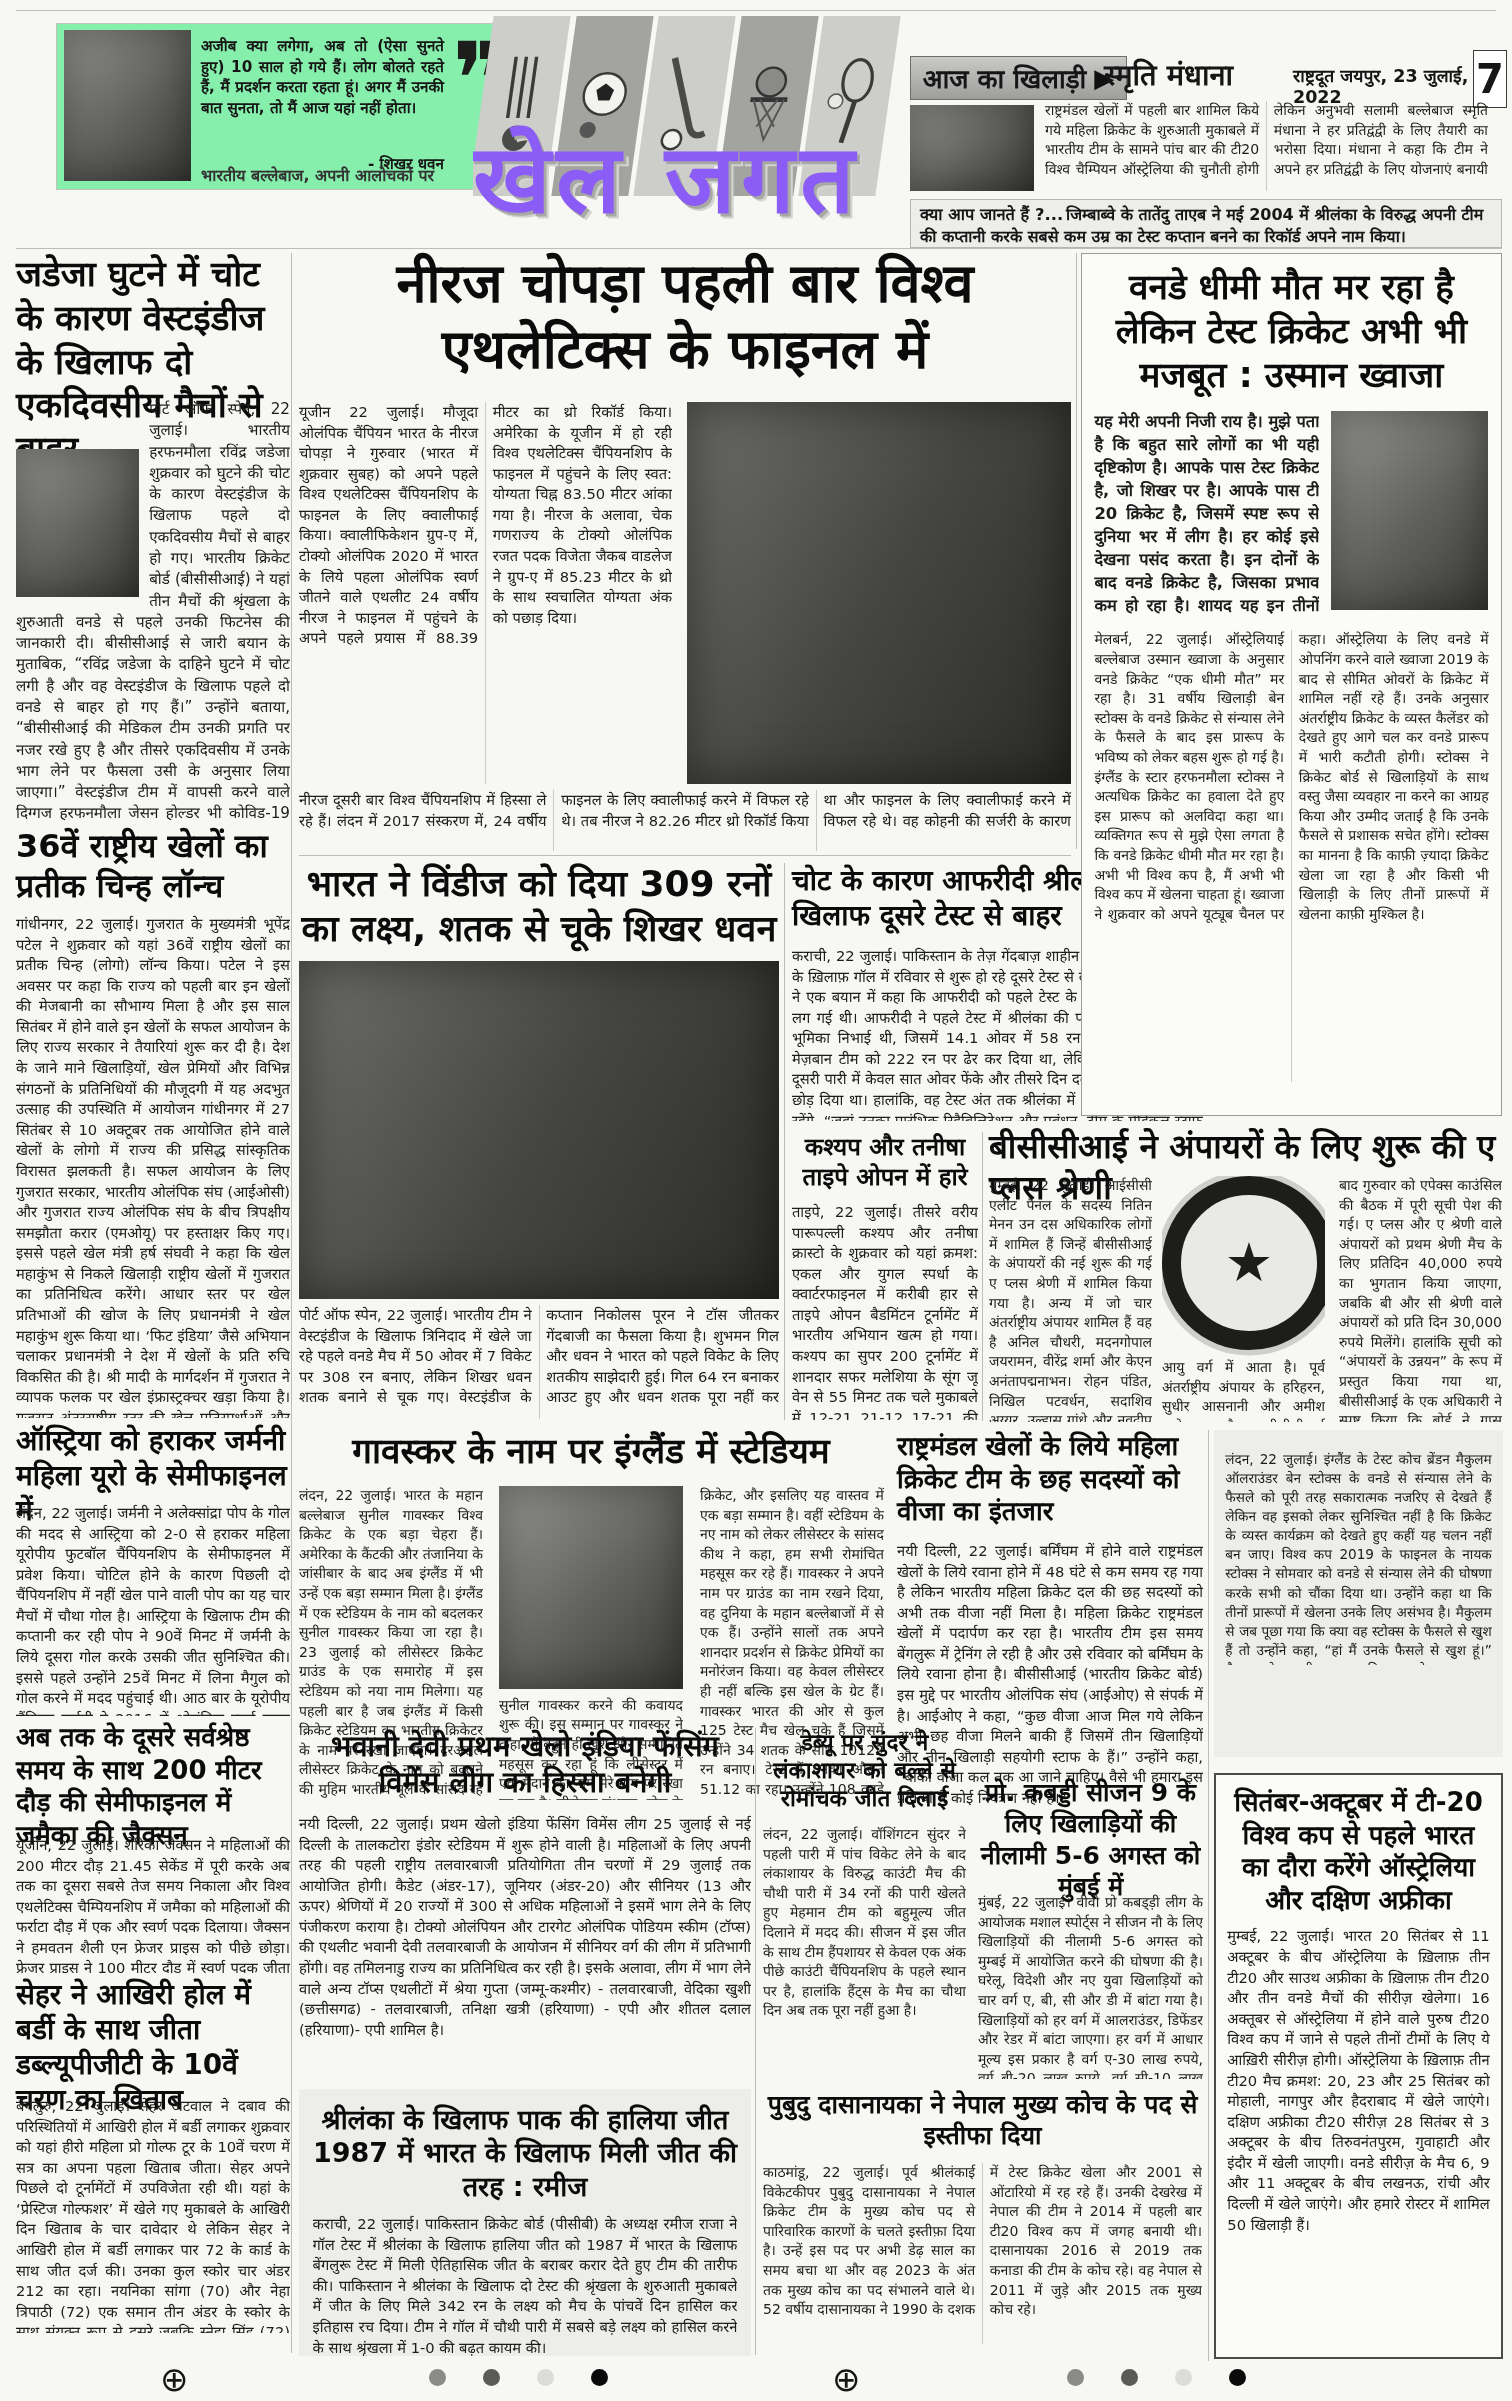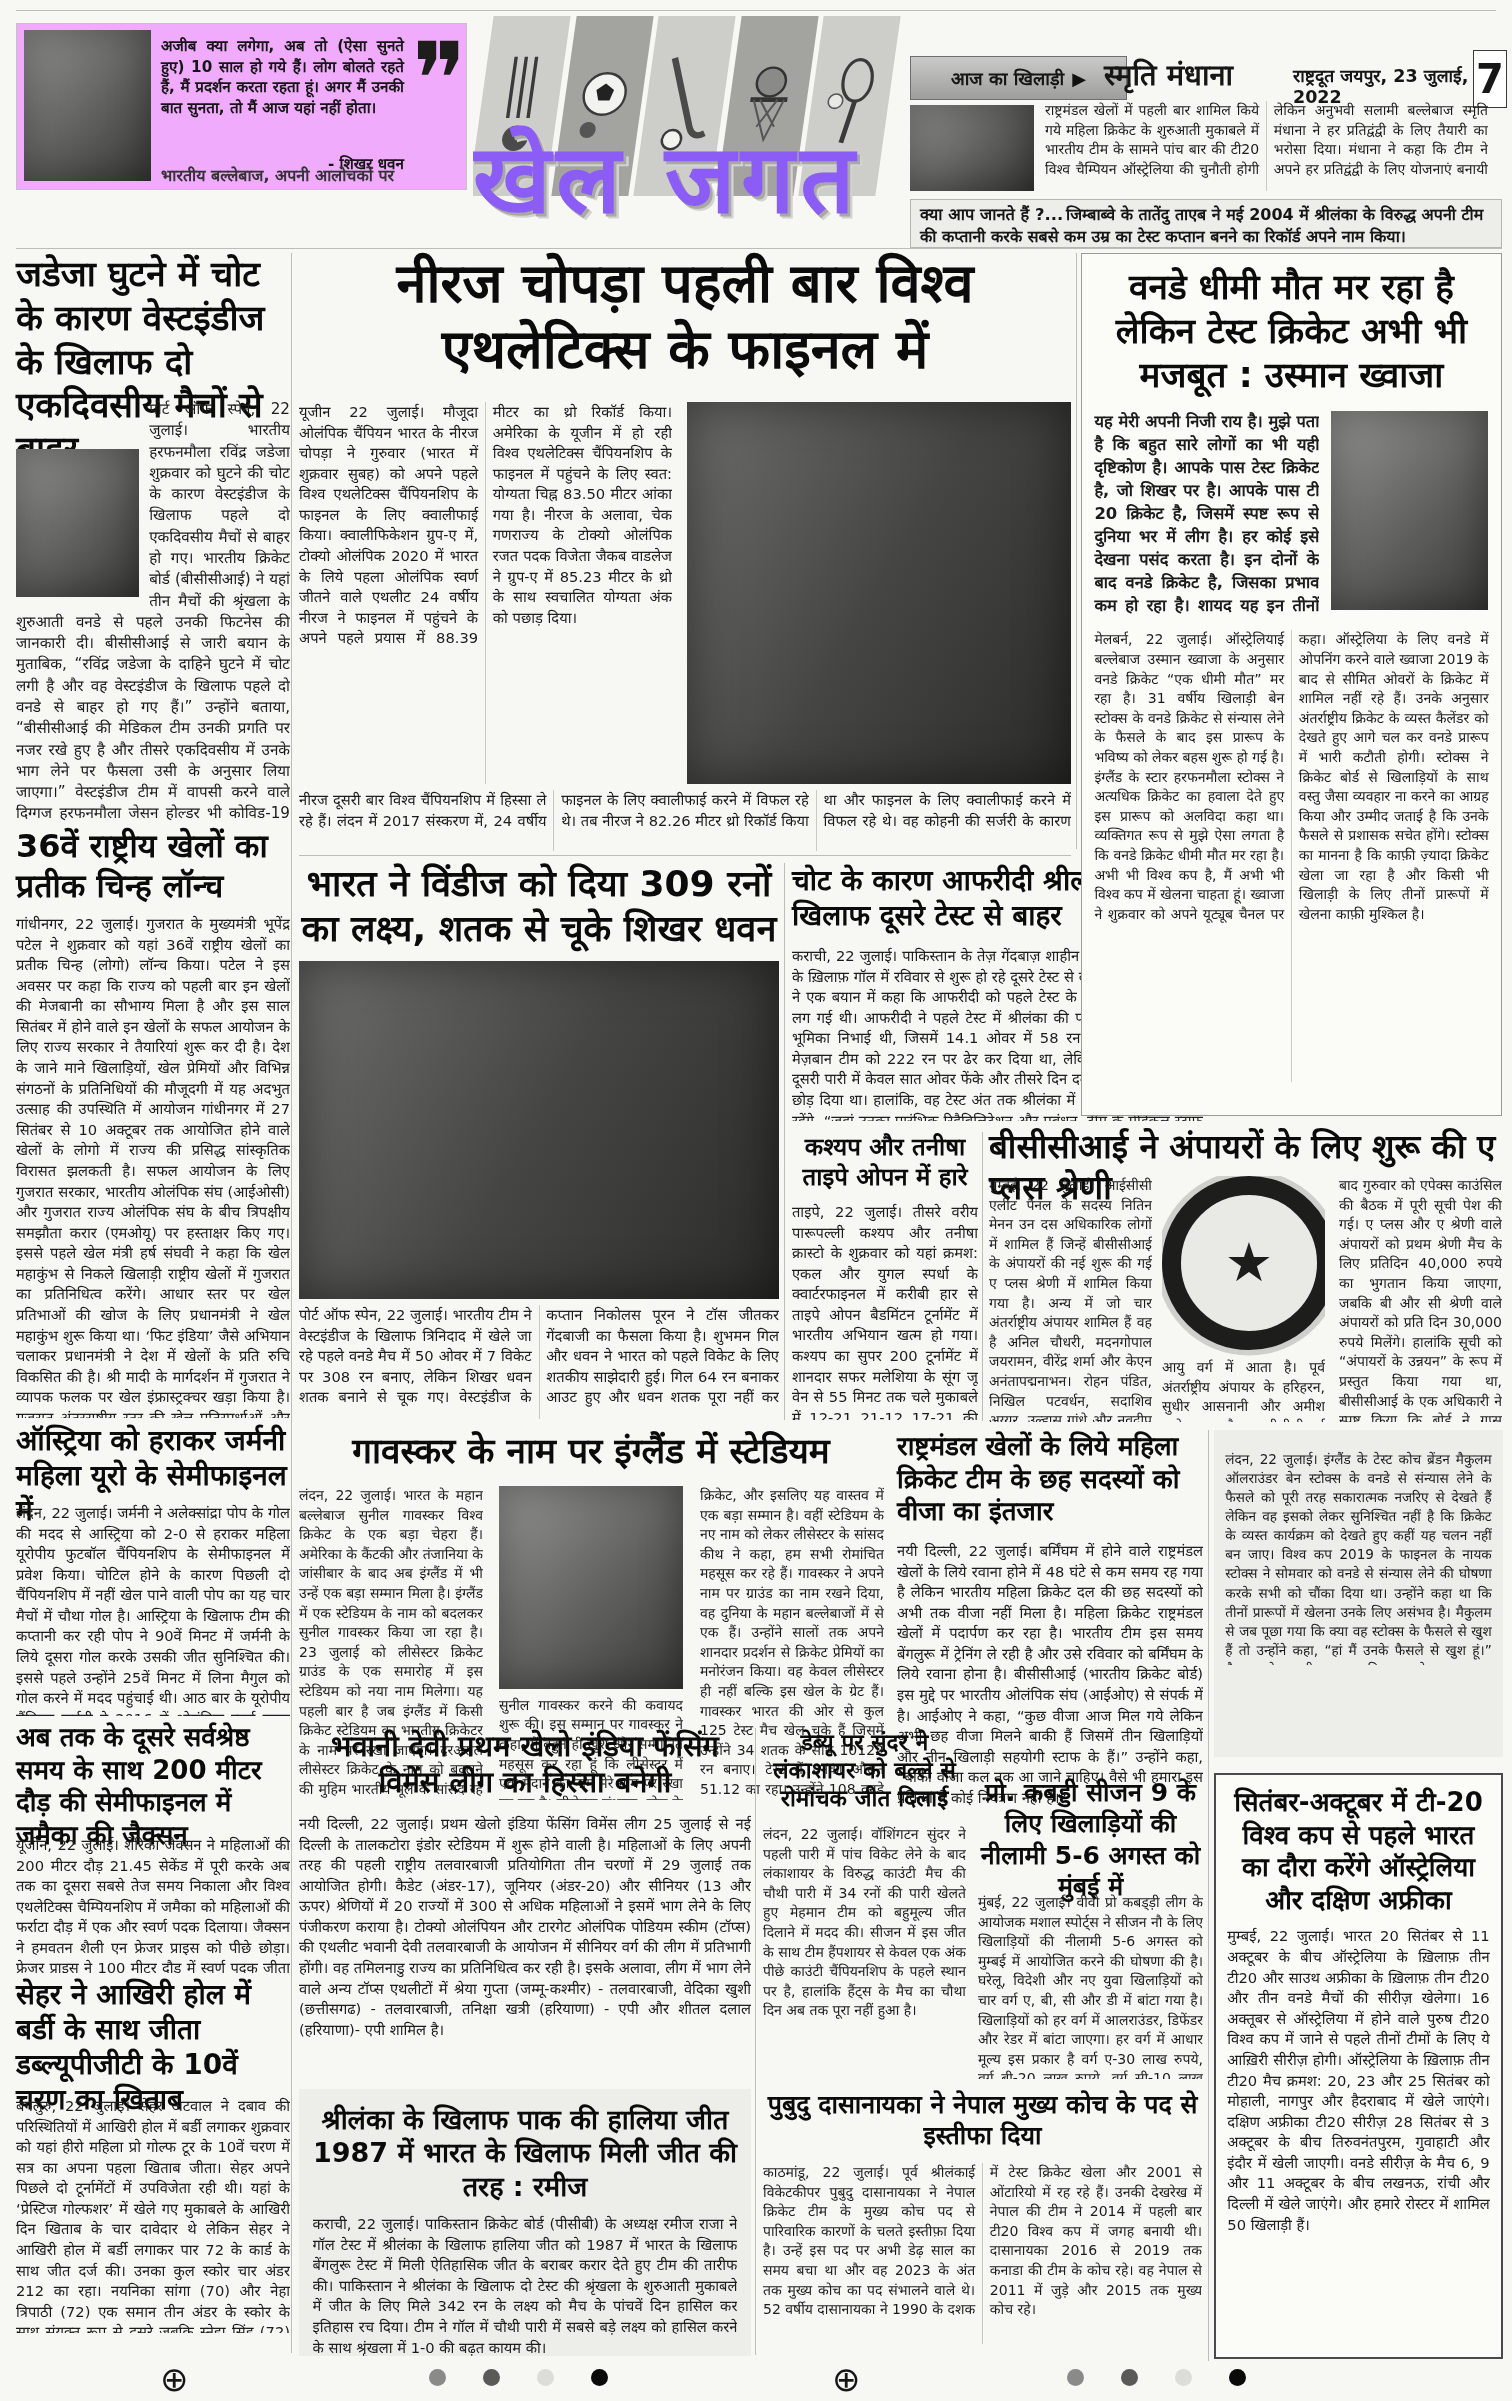--- a/index.html
+++ b/index.html
@@ -18,21 +18,21 @@
   .panel{background:#ededea;}
   .vline{width:1.1px;background:#bcbcb9;}
   .hline{height:1.1px;background:#bcbcb9;}
   .strip{display:inline-block;transform:skewX(-8deg);margin-right:5.6px;
          display:inline-flex;align-items:center;justify-content:center;}
   .dot{display:inline-block;border-radius:50%;width:17px;height:17px;margin-right:37px;}
   .badge{background:linear-gradient(180deg,#c9c9c7,#9e9e9c);border:1.1px solid #6e6e6c;
          display:flex;align-items:center;justify-content:center;font-weight:800;}
   .pagebox{border:1.7px solid #3a3a38;display:flex;align-items:center;justify-content:center;
            font-weight:800;background:#fff;}
-  .quote-card{background:#f0abfc;border:0.6px solid #c2c2bf;}
+  .quote-card{background:#86efac;border:0.6px solid #c2c2bf;margin-left:40px;}
   .logo-circle{width:136px;height:136px;border-radius:50%;background:#e9e9e6;
                border:19px solid #1d1d1b;display:flex;align-items:center;justify-content:center;
                box-shadow:0 0 0 5.6px #cfcfcc;margin:0 auto 8px auto;}
   .star{font-size:54px;color:#1d1d1b;line-height:1;}
 </style>
 </head>
 <body>
 
 <div class="page">
 
@@ -79,21 +79,21 @@
             <ellipse cx="40" cy="38" rx="18" ry="26" fill="none" stroke="#3a3a38" stroke-width="4"></ellipse>
             <line x1="40" y1="64" x2="30" y2="116" stroke="#3a3a38" stroke-width="6"></line>
             <circle cx="16" cy="64" r="9" fill="#e8e8e5" stroke="#555" stroke-width="2"></circle>
           </svg>
       </span>
     </div>
     <div class="abs" style="left:0;top:94px;width:100%;font-size:95px;font-weight:900;color:#8b5cf6;letter-spacing:5.6px;
          text-shadow:2.8px 2.8px 0 #a8a8a5,5.1px 5.1px 0 #d3d3d0;white-space:nowrap">खेल जगत</div>
   </div>
 
-  <div class="abs badge" style="left:910px;top:56px;width:215px;height:42px;font-size:18px">
+  <div class="abs badge" style="left:910px;top:56px;width:215px;height:42px;font-size:26px">
     <span>आज का खिलाड़ी</span>
     <span style="margin-left:8px;color:#111">▶</span>
   </div>
   <div class="abs ph" style="left:910px;top:105px;width:124px;height:86px"></div>
   <div class="abs ctr" style="left:1047px;top:54px;width:243px;font-size:29px;font-weight:800">स्मृति मंधाना</div>
   <div class="abs" style="left:1293px;top:63px;width:176px;font-size:17.5px;font-weight:800">राष्ट्रदूत जयपुर, 23 जुलाई, 2022</div>
   <div class="abs pagebox" style="left:1473px;top:50px;width:32px;height:56px;font-size:40px">7</div>
   <div class="abs bd c2" style="left:1045px;top:101px;width:443px;height:90px;font-size:14px">राष्ट्रमंडल खेलों में पहली बार शामिल किये गये महिला क्रिकेट के शुरुआती मुकाबले में भारतीय टीम के सामने पांच बार की टी20 विश्व चैम्पियन ऑस्ट्रेलिया की चुनौती होगी लेकिन अनुभवी सलामी बल्लेबाज स्मृति मंधाना ने हर प्रतिद्वंद्वी के लिए तैयारी का भरोसा दिया। मंधाना ने कहा कि टीम ने अपने हर प्रतिद्वंद्वी के लिए योजनाएं बनायी है। हमने कई टूर्नामेंटों के शुरूआती मैचों में ऑस्ट्रेलिया का सामना किया है। भारतीय उपकप्तान ने कहा, “टी20 टूर्नामेंट में कोई भी टीम किसी भी को हरा सकती है।”</div>
 
   <div class="abs panel" style="left:910px;top:199px;width:592px;height:49px;border:0.6px solid #b5b5b2;padding:2px 9px;box-sizing:border-box;overflow:hidden">

